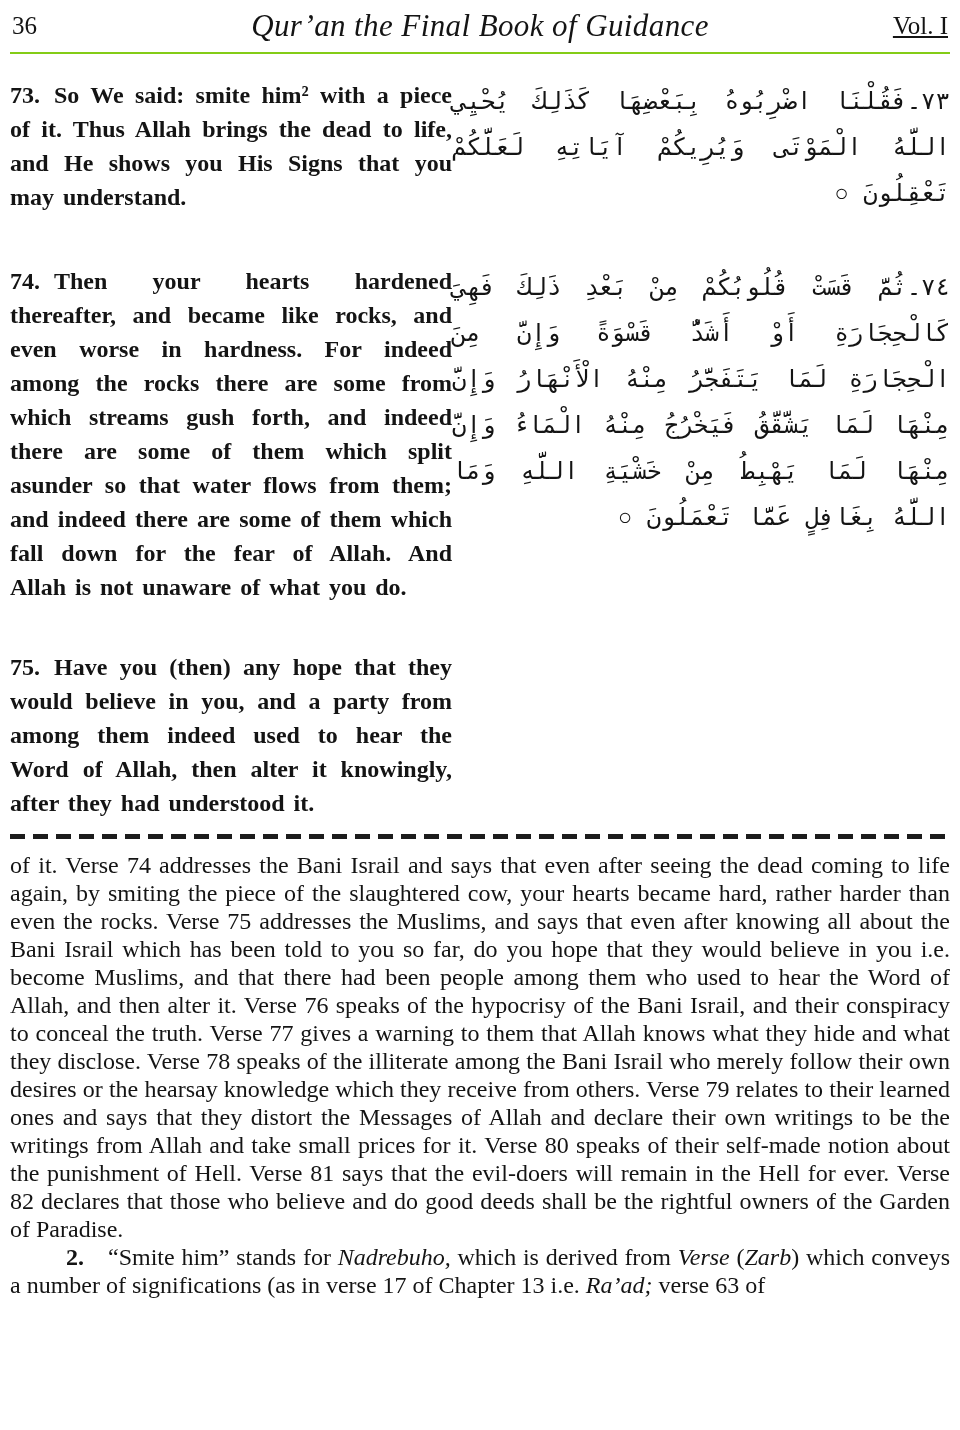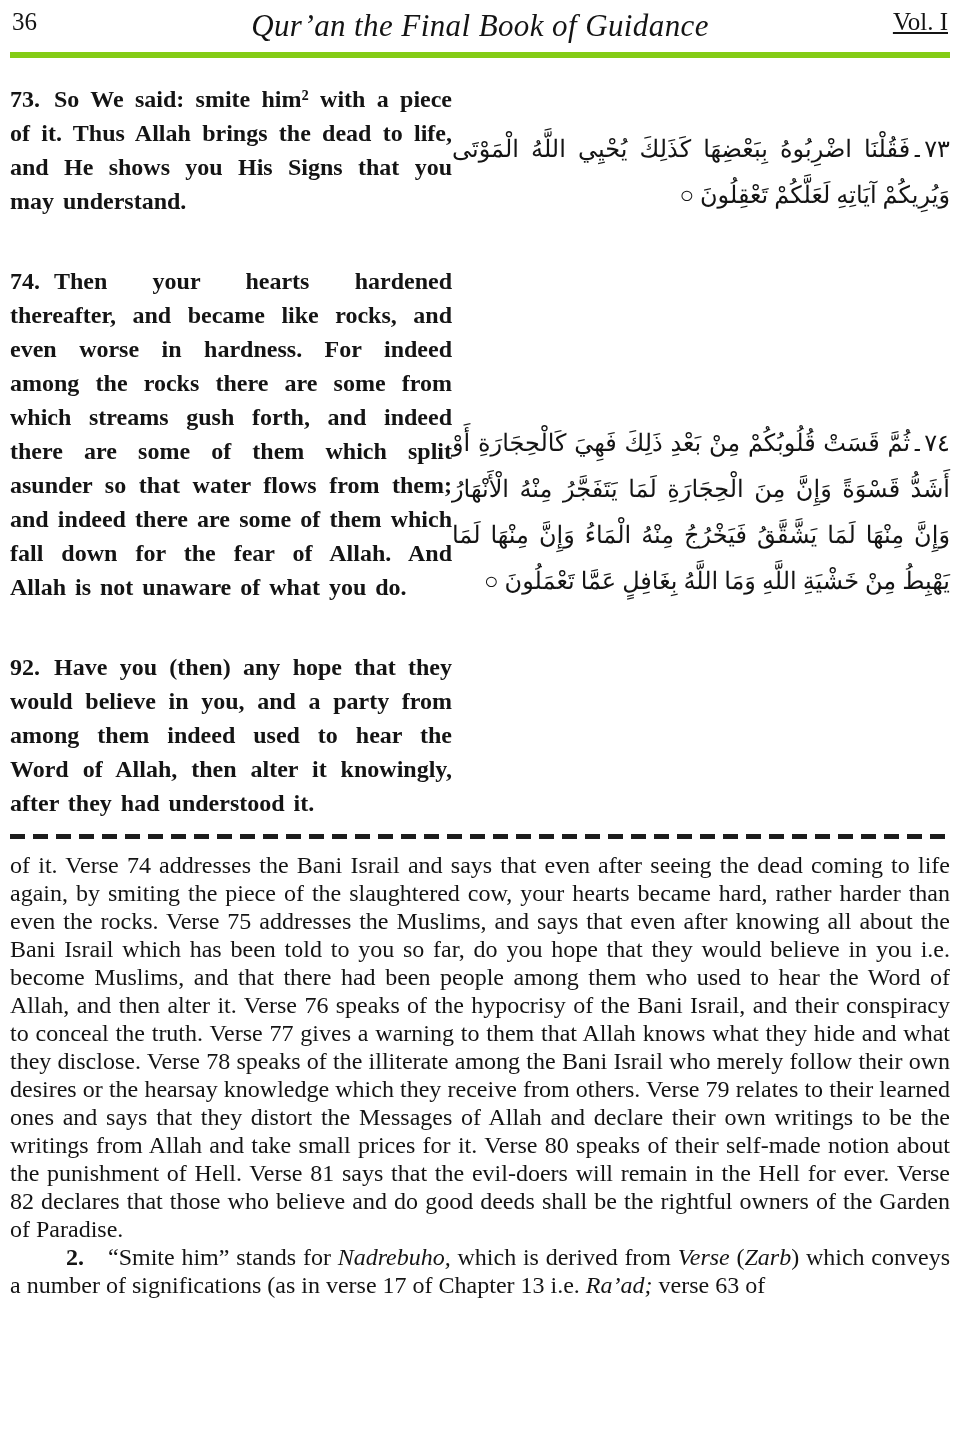--- a/index.html
+++ b/index.html
@@ -9,22 +9,22 @@
     min-height: 1430px;
     margin: 0 auto;
     font-family: "Liberation Serif", serif;
     color: #141414;
   }
   .page { padding: 6px 10px 10px 10px; }
 
   
   .header {
     display: flex;
-    align-items: flex-start;
-    border-bottom: 6px solid #84cc16;
+    align-items: center;
+    border-bottom: 2px solid #84cc16;
     padding: 2px 2px 8px 2px;
   }
   .page-number { width: 110px; font-size: 25px; }
   .page-title {
     flex: 1;
     text-align: center;
     font-style: italic;
     font-size: 31px;
     letter-spacing: 0.4px;
   }
@@ -32,35 +32,35 @@
 
   
   .content {
     margin-top: 24px;
     display: flex;
     flex-direction: column;
     gap: 46px;
   }
   .verse-row {
     display: flex;
-    align-items: flex-end;
+    align-items: flex-start;
   }
   .english {
     flex: 0 0 442px;
     font-weight: bold;
     font-size: 24px;
     line-height: 34px;
     text-align: justify;
     word-spacing: 3px;
   }
   .verse-num { margin-right: 14px; }
   .arabic {
     flex: 1;
     direction: rtl;
-    font-family: Liberation Serif, serif;
+    font-family: Liberation Mono, monospace;
     font-size: 24px;
     line-height: 46px;
     text-align: justify;
     padding-top: 2px;
   }
 
   
   .dashed-divider {
     margin: 14px 0 12px 0;
     height: 5px;
@@ -100,21 +100,21 @@
 
     <div class="verse-row">
       <div class="english">
         <span class="verse-num">74.</span><span>Then your hearts hardened thereafter, and became like rocks, and even worse in hardness. For indeed among the rocks there are some from which streams gush forth, and indeed there are some of them which split asunder so that water flows from them; and indeed there are some of them which fall down for the fear of Allah. And Allah is not unaware of what you do.</span>
       </div>
       <div class="arabic">٧٤۔ثُمَّ قَسَتْ قُلُوبُكُمْ مِنْ بَعْدِ ذَلِكَ فَهِيَ كَالْحِجَارَةِ أَوْ أَشَدُّ قَسْوَةً وَإِنَّ مِنَ الْحِجَارَةِ لَمَا يَتَفَجَّرُ مِنْهُ الْأَنْهَارُ وَإِنَّ مِنْهَا لَمَا يَشَّقَّقُ فَيَخْرُجُ مِنْهُ الْمَاءُ وَإِنَّ مِنْهَا لَمَا يَهْبِطُ مِنْ خَشْيَةِ اللَّهِ وَمَا اللَّهُ بِغَافِلٍ عَمَّا تَعْمَلُونَ ○</div>
     </div>
 
     <div class="verse-row">
       <div class="english">
-        <span class="verse-num">92.</span><span>Have you (then) any hope that they would believe in you, and a party from among them indeed used to hear the Word of Allah, then alter it knowingly, after they had understood it.</span>
+        <span class="verse-num">75.</span><span>Have you (then) any hope that they would believe in you, and a party from among them indeed used to hear the Word of Allah, then alter it knowingly, after they had understood it.</span>
       </div>
     </div>
 
   </div>
 
   <div class="dashed-divider"></div>
 
   <div class="footnotes">
     <p class="footnote-para">of it. Verse 74 addresses the Bani Israil and says that even after seeing the dead coming to life again, by smiting the piece of the slaughtered cow, your hearts became hard, rather harder than even the rocks. Verse 75 addresses the Muslims, and says that even after knowing all about the Bani Israil which has been told to you so far, do you hope that they would believe in you i.e. become Muslims, and that there had been people among them who used to hear the Word of Allah, and then alter it. Verse 76 speaks of the hypocrisy of the Bani Israil, and their conspiracy to conceal the truth. Verse 77 gives a warning to them that Allah knows what they hide and what they disclose. Verse 78 speaks of the illiterate among the Bani Israil who merely follow their own desires or the hearsay knowledge which they receive from others. Verse 79 relates to their learned ones and says that they distort the Messages of Allah and declare their own writings to be the writings from Allah and take small prices for it. Verse 80 speaks of their self-made notion about the punishment of Hell. Verse 81 says that the evil-doers will remain in the Hell for ever. Verse 82 declares that those who believe and do good deeds shall be the rightful owners of the Garden of Paradise.</p>
     <p class="footnote-para note2">

